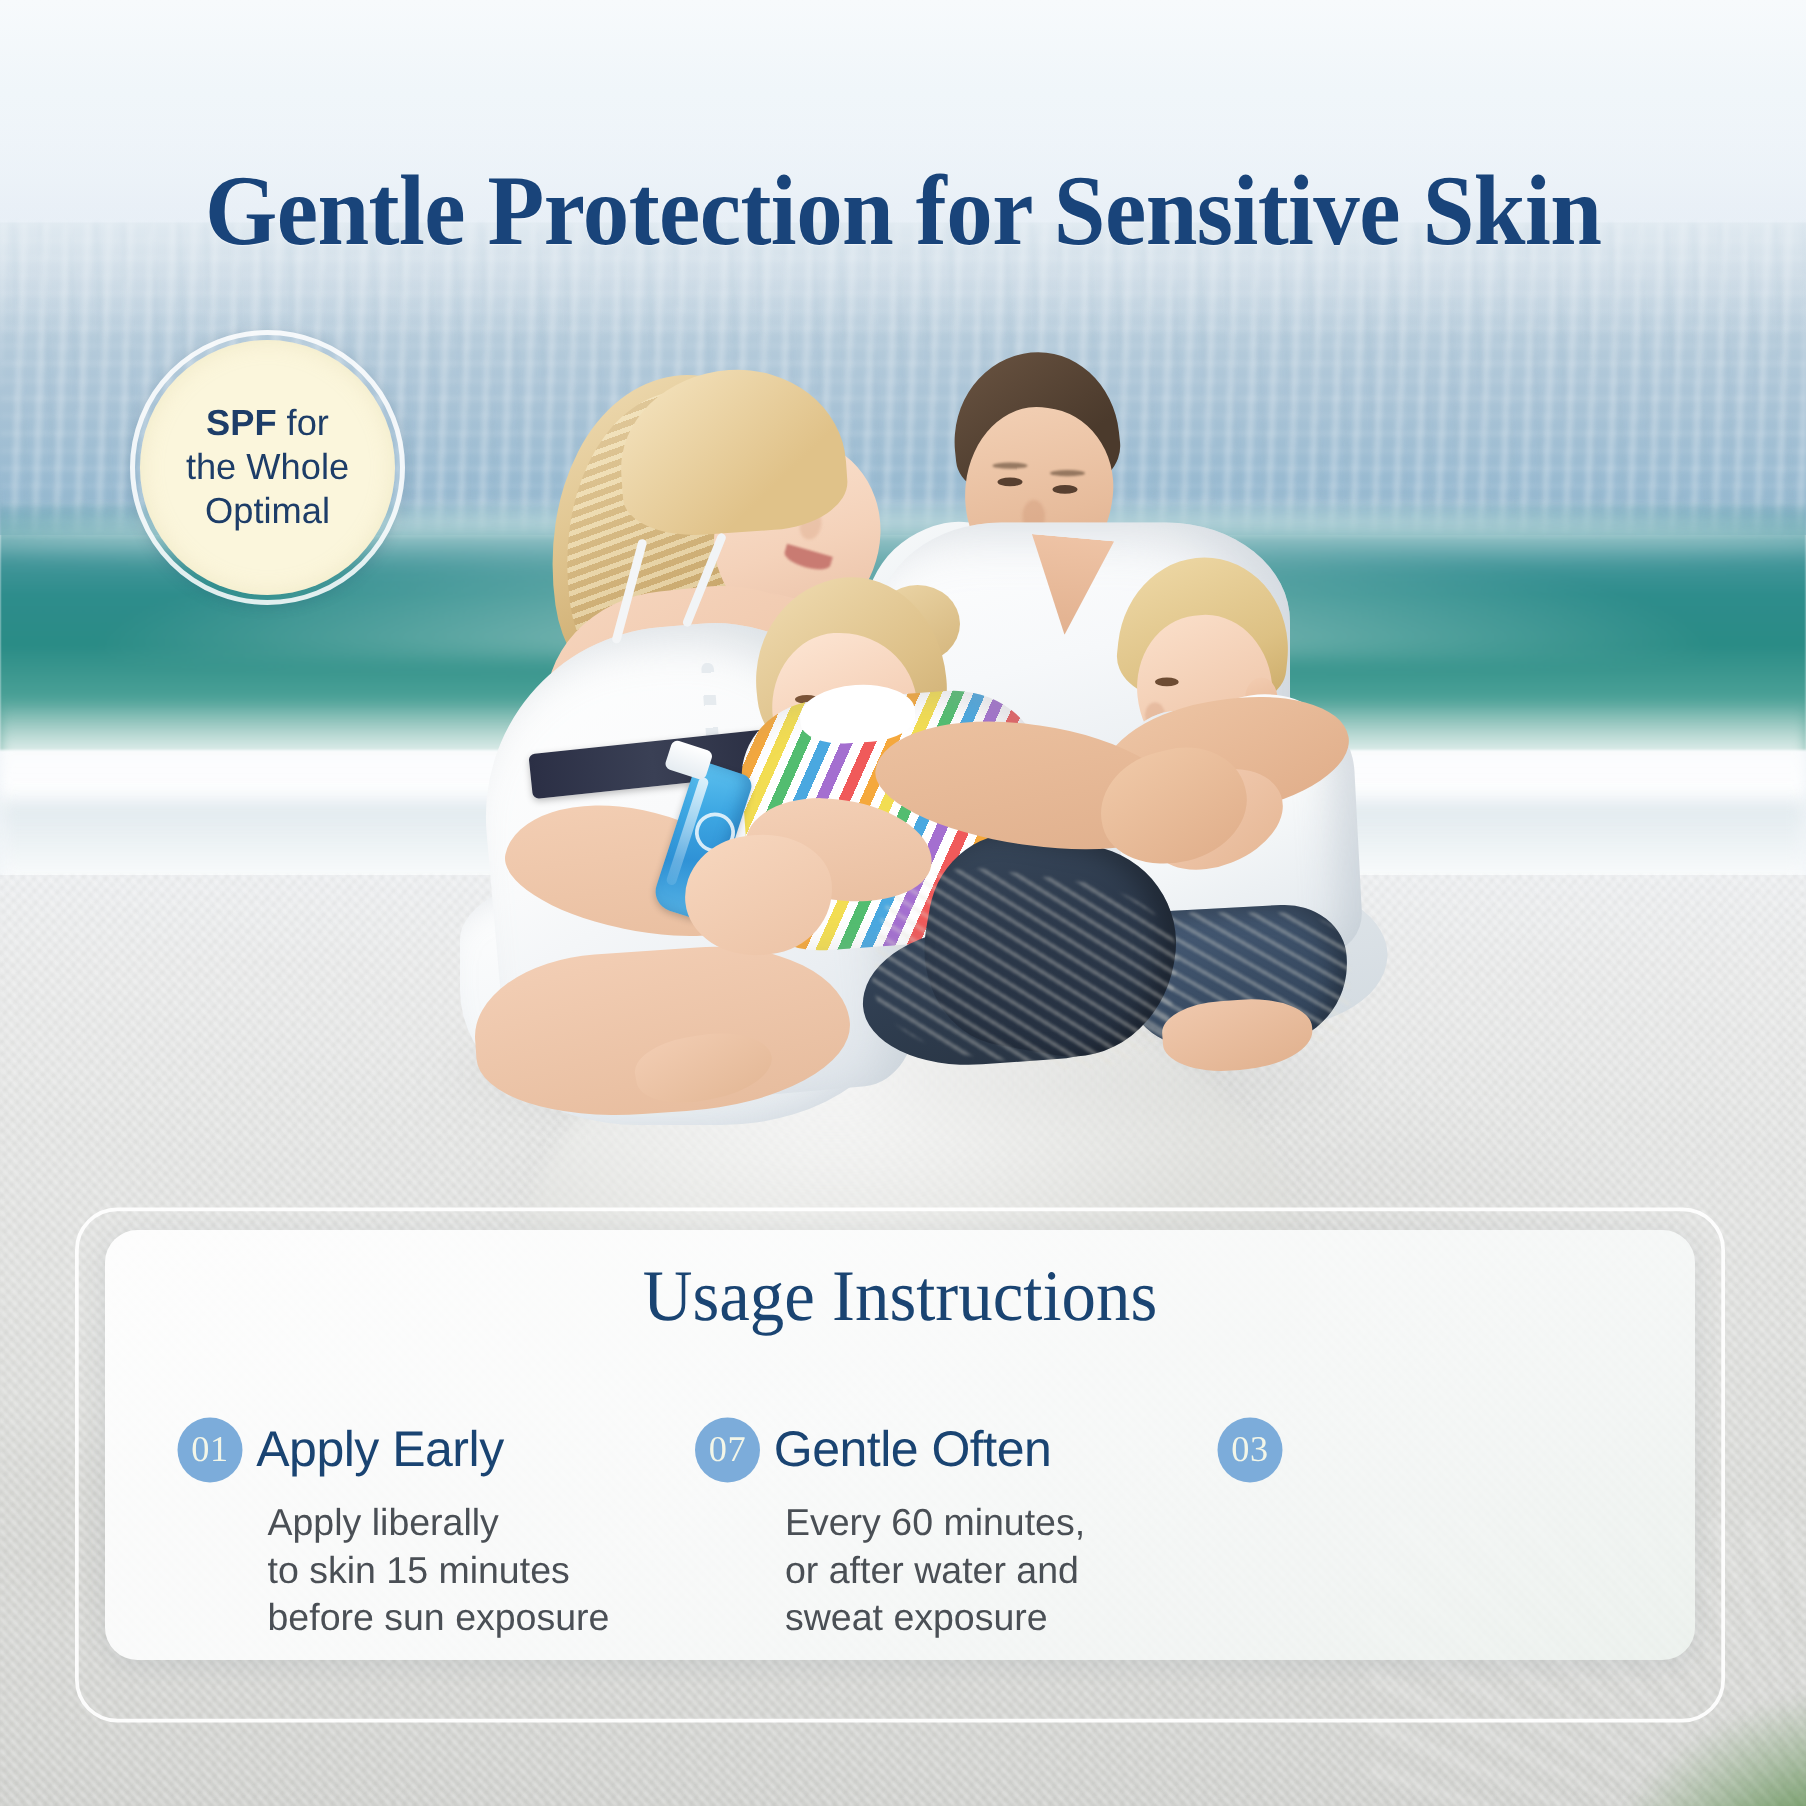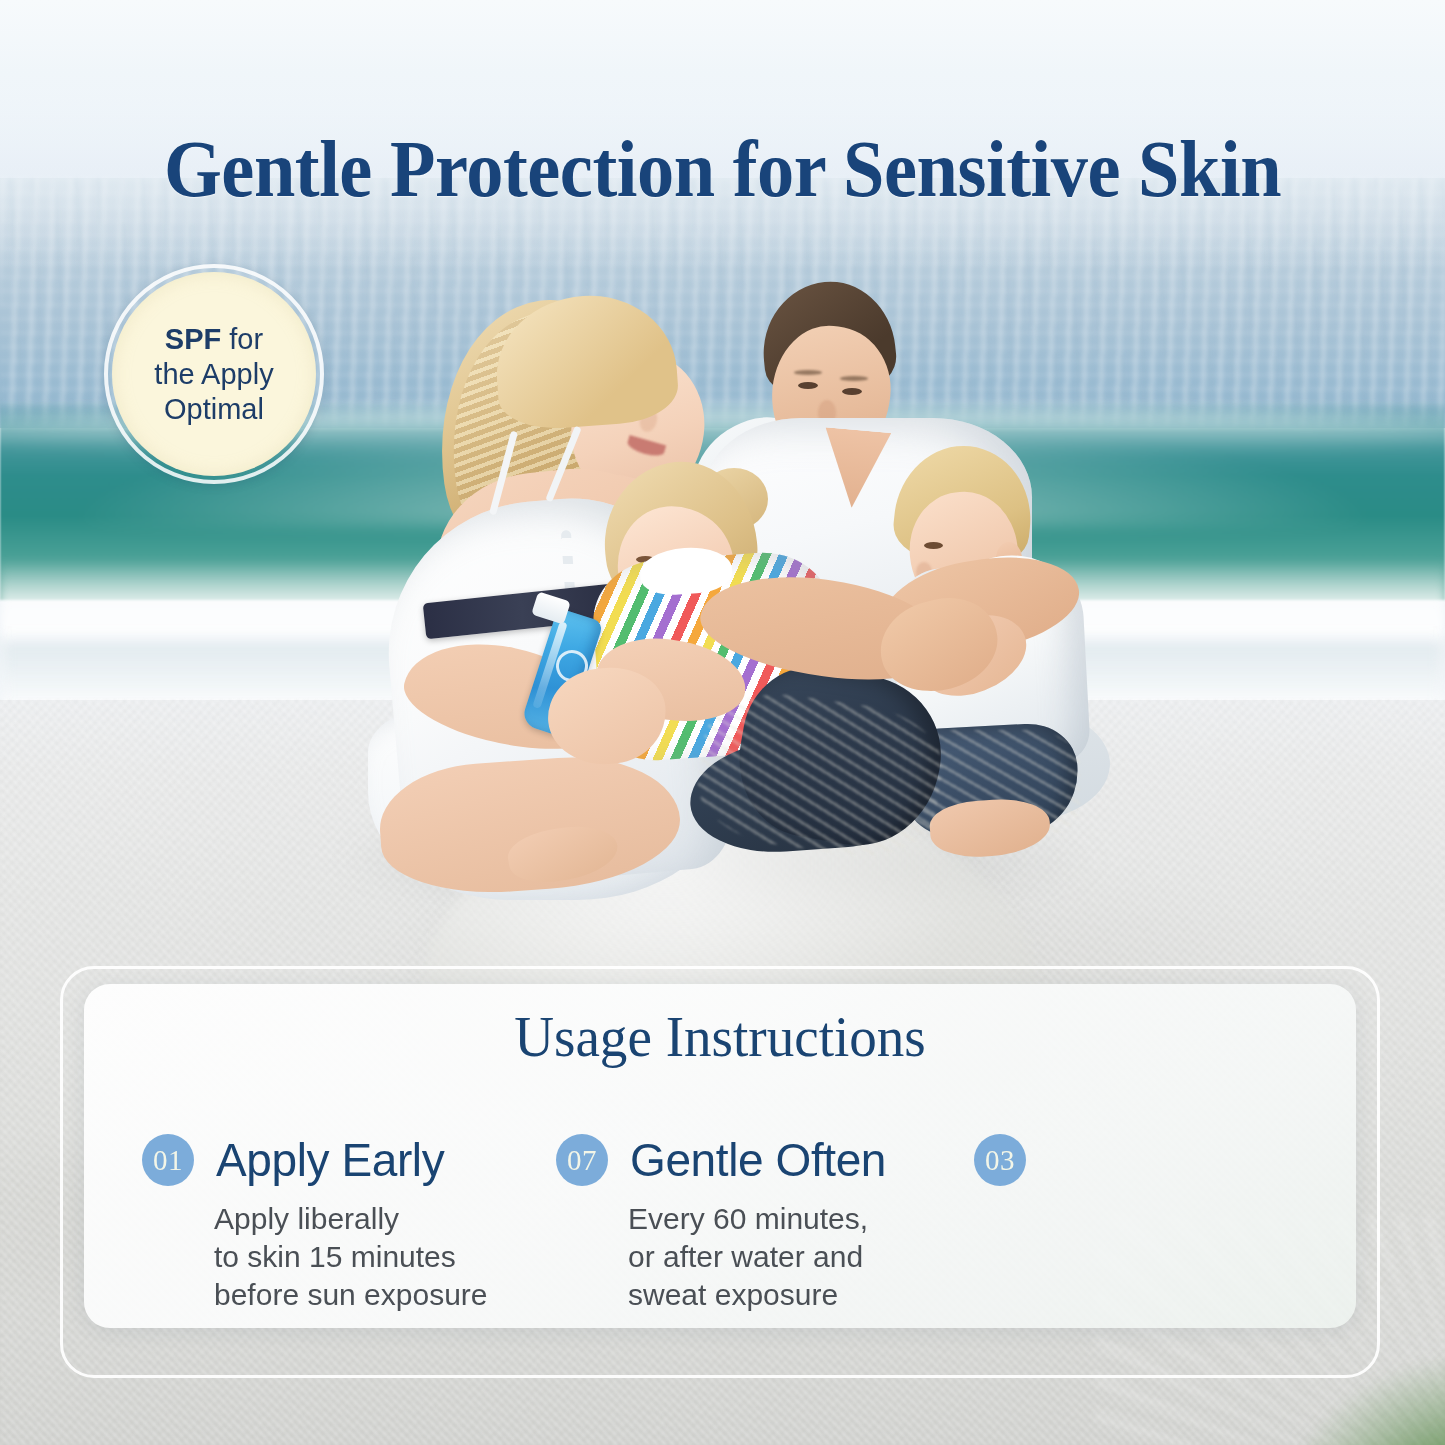--- a/index.html
+++ b/index.html
@@ -474,34 +474,34 @@
 
   .steps{
     position:absolute;left:58px;top:148px;width:1160px;
     display:flex;
     gap:0;
   }
   .step{width:414px;position:relative;}
   .step:nth-child(2){width:418px;}
   .step:nth-child(3){width:328px;}
 
-  .step-head{display:flex;align-items:center;gap:22px;height:56px;}
+  .step-head{display:flex;align-items:center;gap:11px;height:56px;}
   .step-num{
     width:52px;height:52px;flex:0 0 52px;border-radius:50%;
     background:#7cacda;
     color:#f3f6e8;
     font-family:"Liberation Serif","DejaVu Serif",serif;
     font-size:29px;
     font-weight:400;
     display:flex;align-items:center;justify-content:center;
     letter-spacing:.5px;
   }
   .step-title{
     font-family:"Liberation Sans",sans-serif;
-    font-size:46px;
+    font-size:40px;
     line-height:48px;
     color:#1a4472;
     font-weight:400;
     letter-spacing:-0.4px;
     white-space:nowrap;
   }
   .step-body{
     margin-top:12px;
     margin-left:72px;
     font-family:"Liberation Sans",sans-serif;
@@ -640,21 +640,21 @@
     <div class="palm-mass"></div>
     <div class="palm-leaflets"></div>
   </div>
 
   <h1 class="header-title">Gentle Protection for Sensitive Skin</h1>
 
   <div class="spf-badge">
     <div class="spf-inner">
       <div class="spf-text">
         <b>SPF</b><span> for</span><br>
-        <span>the Apply</span><br>
+        <span>the Whole</span><br>
         <span>Optimal</span>
       </div>
     </div>
   </div>
 
   <div class="panel-outline"></div>
 
   <div class="panel">
     <div class="panel-heading">Usage Instructions</div>
 

